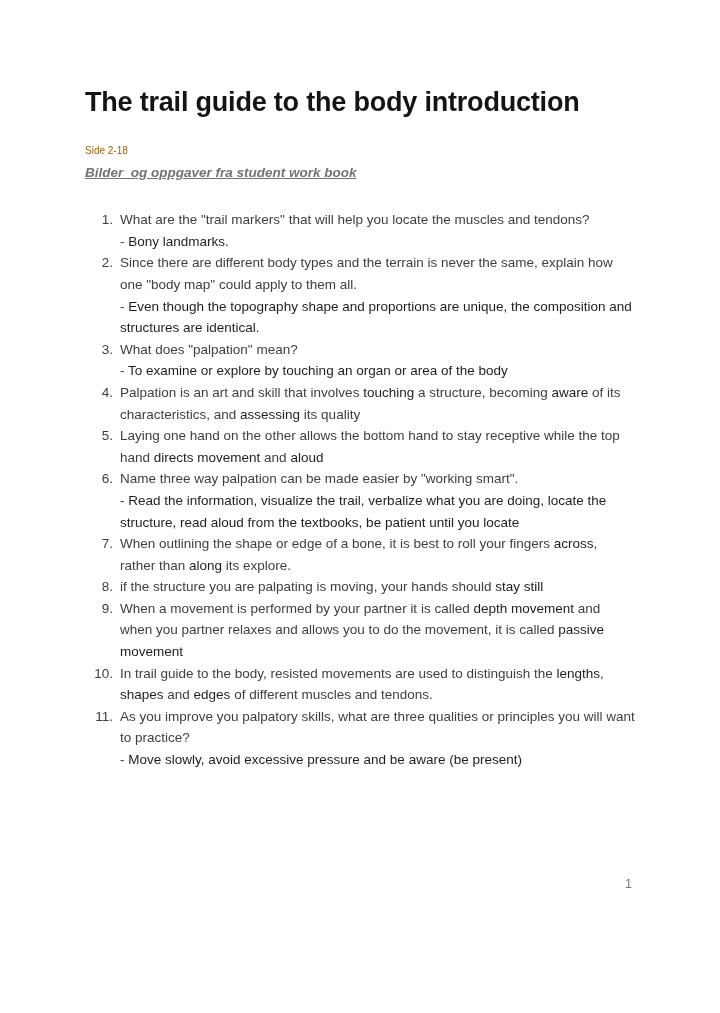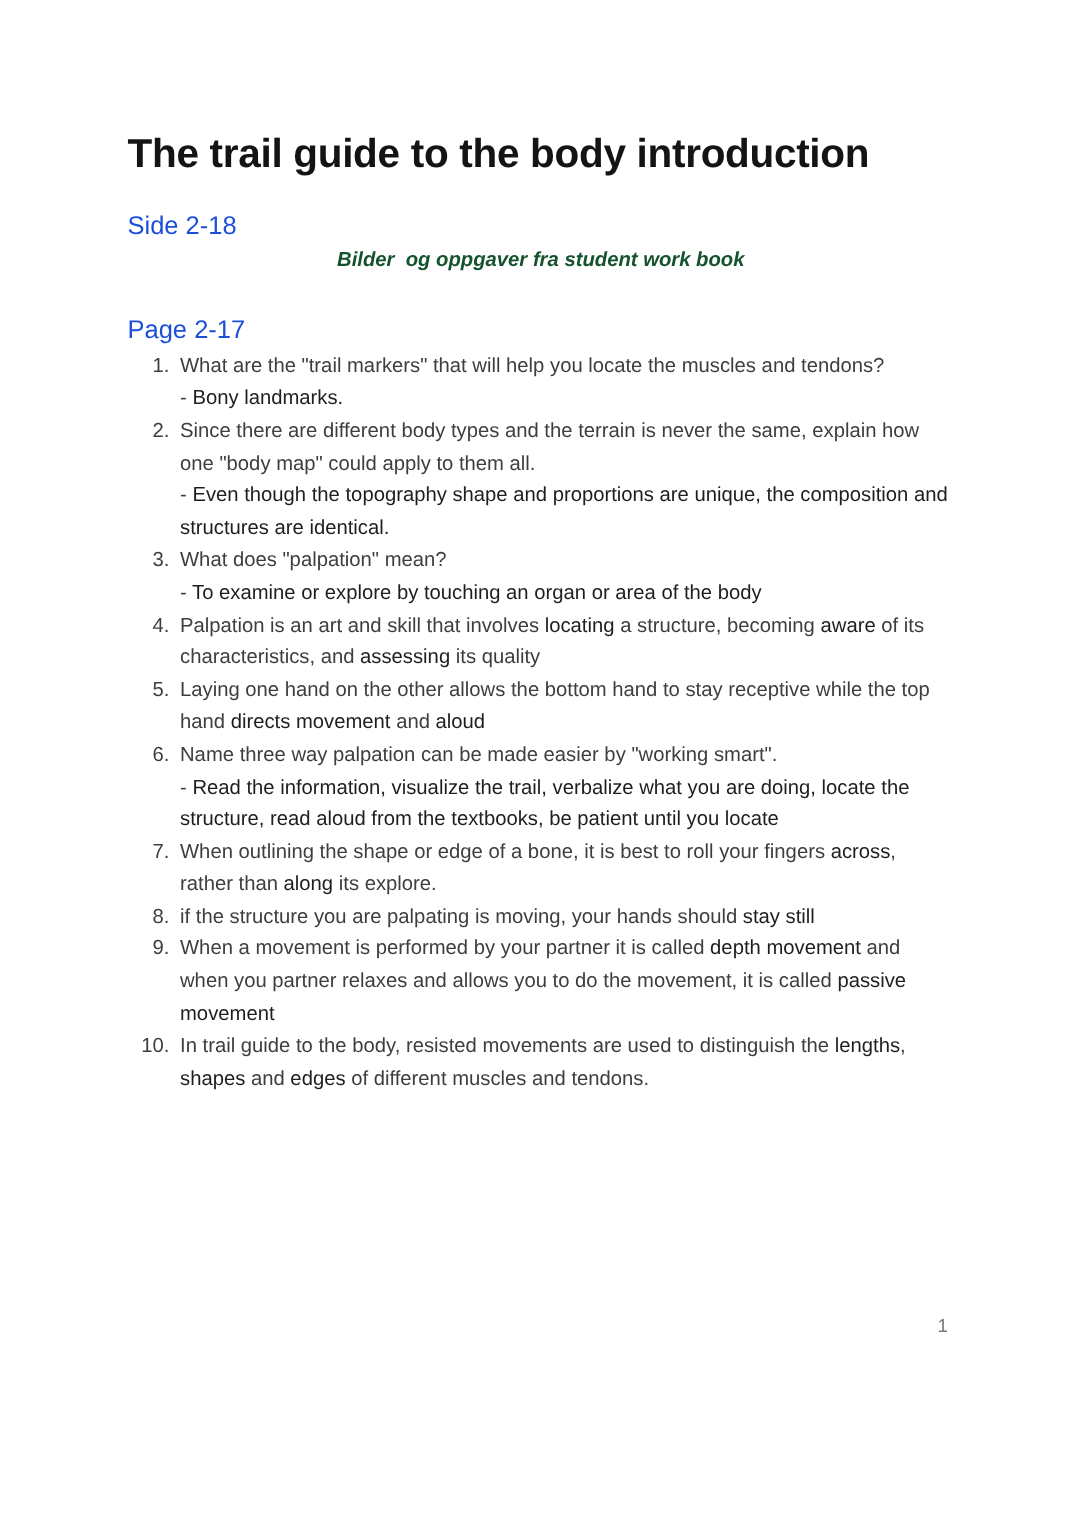--- a/index.html
+++ b/index.html
@@ -24,33 +24,33 @@
   .doc-title {
     margin: 0 0 22px 0;
     font-size: 27px;
     line-height: 32px;
     font-weight: 700;
     color: #141414;
     letter-spacing: -0.2px;
   }
   .meta-line {
     margin: 0;
-    font-size: 17px;
+    font-size: 10px;
     line-height: 21.6px;
-    color: #1d4ed8;
+    color: #a16207;
   }
   .source-line {
     margin: 0 0 26px 0;
     font-size: 13.5px;
     line-height: 21.6px;
     font-weight: 700;
     font-style: italic;
-    color: #14532d;
+    text-decoration: underline;
+    color: #737373;
     white-space: pre-wrap;
-    text-align: center;
   }
   .section-line {
     margin: 0 0 2px 0;
   }
   .qlist {
     width: 100%;
   }
   .qitem {
     display: flex;
     align-items: flex-start;
@@ -86,41 +86,40 @@
 </head>
 <body>
 
 <div class="page">
   <h1 class="doc-title">The trail guide to the body introduction</h1>
 
   <p class="meta-line">Side 2-18</p>
 
   <p class="source-line">Bilder  og oppgaver fra student work book</p>
 
-  <p class="meta-line section-line">Page 2-17</p>
 
   <div class="qlist">
       <div class="qitem">
         <span class="qnum">1.</span>
         <div class="qbody"><span>What are the "trail markers" that will help you locate the muscles and tendons?
 - </span><strong>Bony landmarks.</strong></div>
       </div>
       <div class="qitem">
         <span class="qnum">2.</span>
         <div class="qbody"><span>Since there are different body types and the terrain is never the same, explain how one "body map" could apply to them all.
 - </span><strong>Even though the topography shape and proportions are unique, the composition and structures are identical.</strong></div>
       </div>
       <div class="qitem">
         <span class="qnum">3.</span>
         <div class="qbody"><span>What does "palpation" mean?
 - </span><strong>To examine or explore by touching an organ or area of the body</strong></div>
       </div>
       <div class="qitem">
         <span class="qnum">4.</span>
-        <div class="qbody"><span>Palpation is an art and skill that involves </span><strong>locating</strong><span> a structure, becoming </span><strong>aware</strong><span> of its characteristics, and </span><strong>assessing</strong><span> its quality</span></div>
+        <div class="qbody"><span>Palpation is an art and skill that involves </span><strong>touching</strong><span> a structure, becoming </span><strong>aware</strong><span> of its characteristics, and </span><strong>assessing</strong><span> its quality</span></div>
       </div>
       <div class="qitem">
         <span class="qnum">5.</span>
         <div class="qbody"><span>Laying one hand on the other allows the bottom hand to stay receptive while the top hand </span><strong>directs movement</strong><span> and </span><strong>aloud</strong></div>
       </div>
       <div class="qitem">
         <span class="qnum">6.</span>
         <div class="qbody"><span>Name three way palpation can be made easier by "working smart".
 - </span><strong>Read the information, visualize the trail, verbalize what you are doing, locate the structure, read aloud from the textbooks, be patient until you locate</strong></div>
       </div>
@@ -133,16 +132,21 @@
         <div class="qbody"><span>if the structure you are palpating is moving, your hands should </span><strong>stay still</strong></div>
       </div>
       <div class="qitem">
         <span class="qnum">9.</span>
         <div class="qbody"><span>When a movement is performed by your partner it is called </span><strong>depth movement</strong><span> and when you partner relaxes and allows you to do the movement, it is called </span><strong>passive movement</strong></div>
       </div>
       <div class="qitem">
         <span class="qnum">10.</span>
         <div class="qbody"><span>In trail guide to the body, resisted movements are used to distinguish the </span><strong>lengths</strong><span>, </span><strong>shapes</strong><span> and </span><strong>edges</strong><span> of different muscles and tendons.</span></div>
       </div>
+      <div class="qitem">
+        <span class="qnum">11.</span>
+        <div class="qbody"><span>As you improve you palpatory skills, what are three qualities or principles you will want to practice?
+- </span><strong>Move slowly, avoid excessive pressure and be aware (be present)</strong></div>
+      </div>
     </div>
 
   <div class="page-footer">1</div>
 </div>
 
 </body></html>

